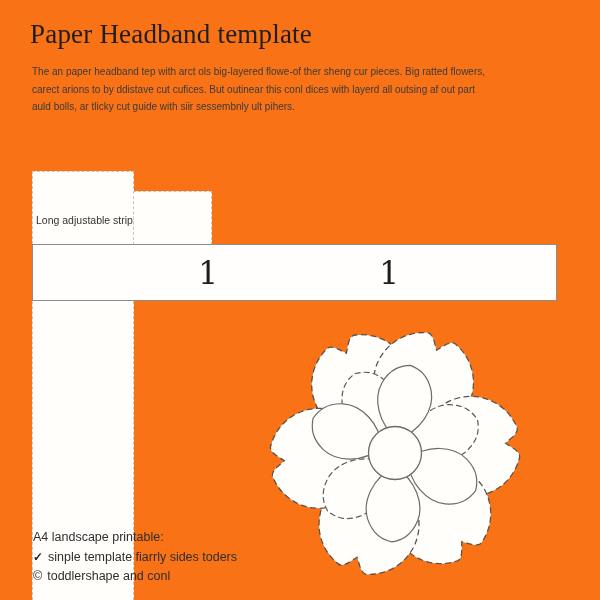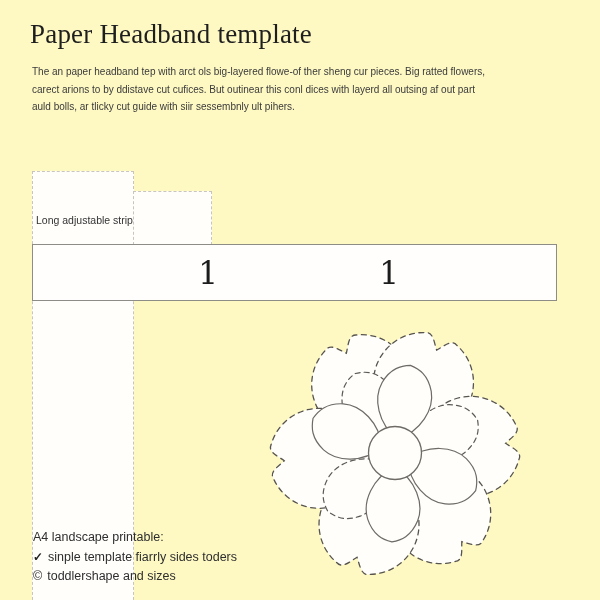--- a/index.html
+++ b/index.html
@@ -4,21 +4,21 @@
 <style>
   html, body { margin: 0; padding: 0; }
   body {
     width: 600px; height: 600px;
     font-family: "Liberation Sans", sans-serif;
     position: relative; overflow: hidden;
     background: #faf3e2;
   }
   .page {
     position: absolute; inset: 0;
-    background: #fef9c3;
+    background: #f97316;
   }
   .page-title {
     position: absolute; left: 30px; top: 19px;
     font-family: "Liberation Serif", serif;
     font-size: 27px; font-weight: 500;
     color: #1e1e1e; letter-spacing: 0.2px;
     margin: 0;
   }
   .page-desc {
     position: absolute; left: 32px; top: 63px;
@@ -139,17 +139,17 @@
   <div class="footer">
     <div class="row">
       <span>A4 landscape printable:</span>
     </div>
     <div class="row">
       <span class="glyph-check">✓</span>
       <span>sinple template fiarrly sides toders</span>
     </div>
     <div class="row">
       <span class="glyph-copy">©</span>
-      <span>toddlershape and sizes</span>
+      <span>toddlershape and conl</span>
     </div>
   </div>
 
 </div>
 
 </body></html>

